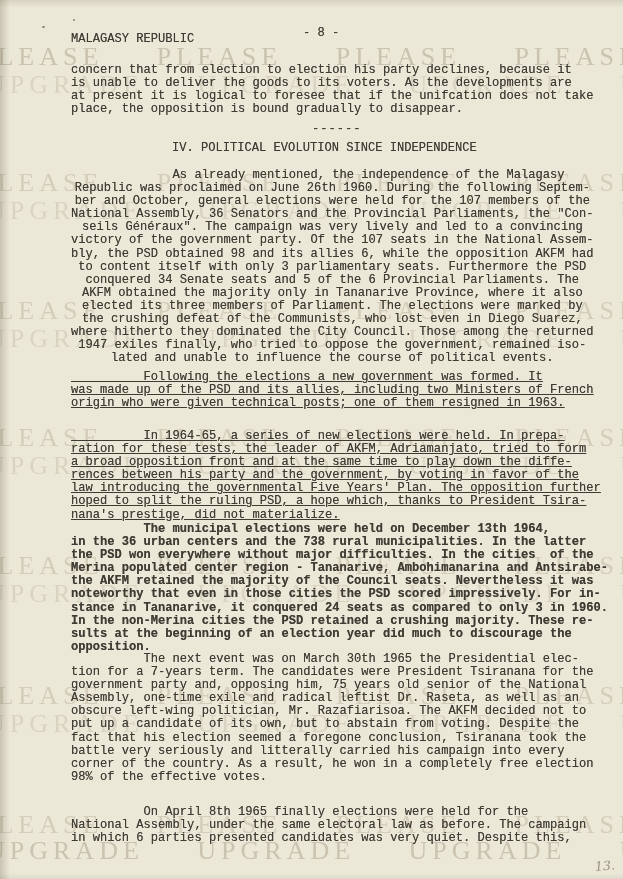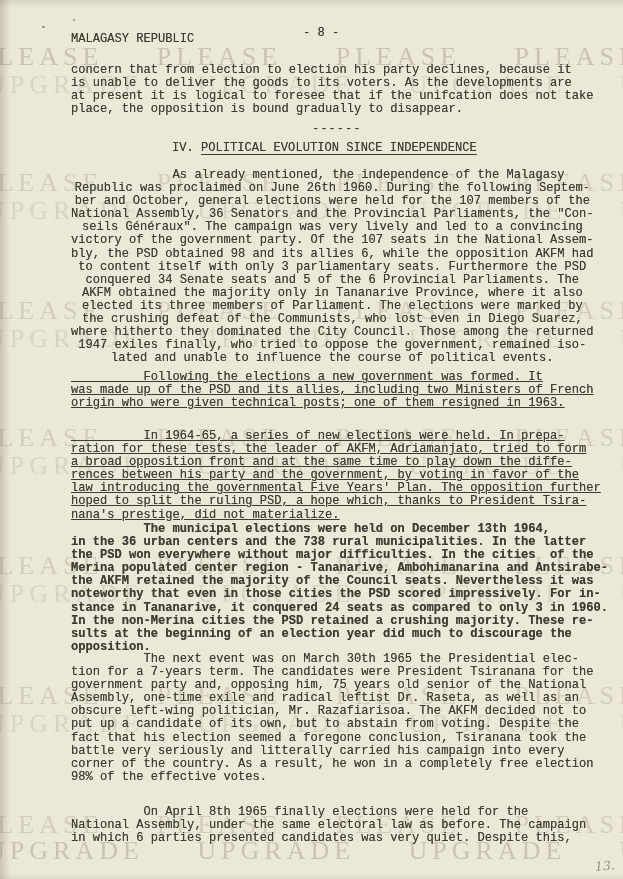--- a/index.html
+++ b/index.html
@@ -55,21 +55,21 @@
     color:#3e3b33;
     text-shadow:0 0 0.5px rgba(62,59,51,.65);
     z-index:3;
     padding-left:24px;
   }
   .hdr-left{top:33px;}
   .page-num{top:27px;left:279px;}
   .p-intro{top:64px;}
   .sep{top:123px;left:288px;letter-spacing:1px;}
   .heading{top:142px;left:148px;}
-  .heading .u{text-decoration:underline;text-underline-offset:2.5px;text-decoration-thickness:1px;margin-top:12px;}
+  .heading .u{text-underline-offset:2.5px;text-decoration-thickness:1px;margin-top:12px;}
   .p1{top:169px;text-align:center;}
   .p2{top:371px;text-decoration:underline;}
   .p3{top:430px;text-decoration:underline;}
   .p4{top:523px;font-weight:bold;}
   .p5{top:653px;}
   .p6{top:806px;}
 
   
   .hand{
     position:absolute;

